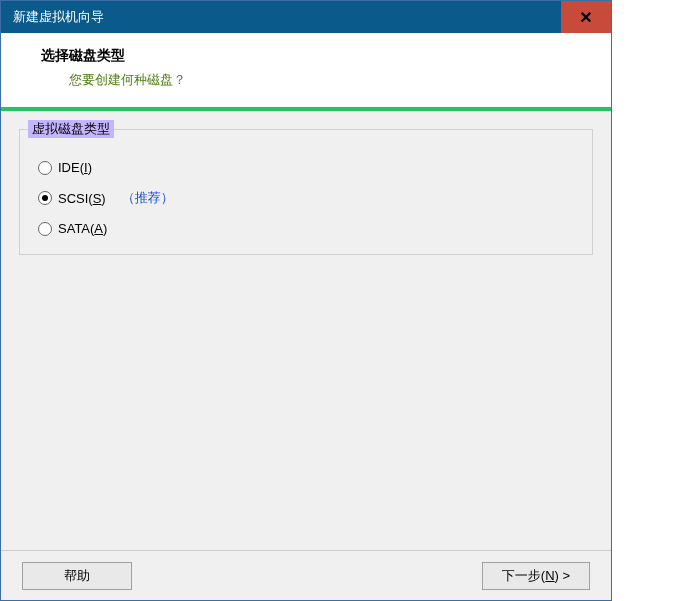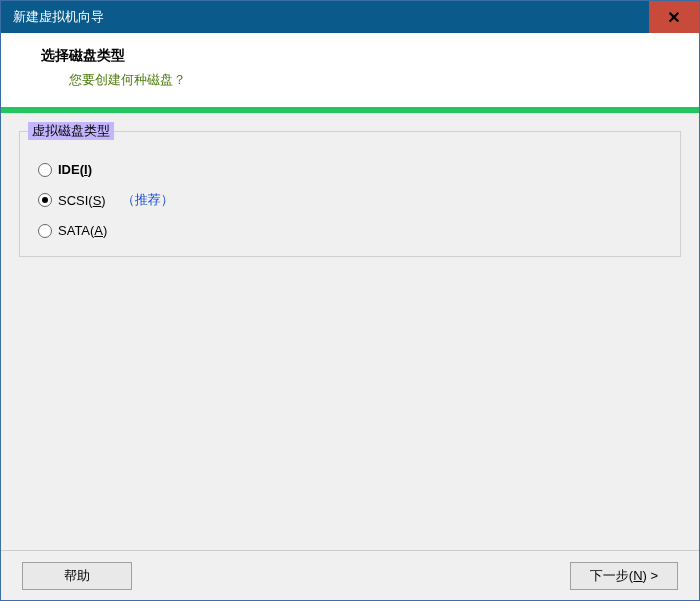--- a/index.html
+++ b/index.html
@@ -8,21 +8,21 @@
       padding: 0;
     }
     body {
       font-family: "Microsoft YaHei", "Segoe UI", Tahoma, sans-serif;
       background: #fff;
       width: 700px;
       height: 601px;
       overflow: hidden;
     }
     .window {
-      width: 700px;
+      width: 612px;
       height: 601px;
       border: 1px solid #3a6ea5;
       background: #f0f0f0;
       display: flex;
       flex-direction: column;
     }
     .titlebar {
       height: 32px;
       background: #0a5a8c;
       color: #fff;
@@ -43,21 +43,21 @@
       align-items: center;
       justify-content: center;
       color: #000;
       font-size: 16px;
       font-weight: bold;
       cursor: pointer;
     }
     .header-area {
       background: #fff;
       padding: 14px 40px 18px 40px;
-      border-bottom: 6px solid #22c55e;
+      border-bottom: 4px solid #22c55e;
     }
     .header-title {
       font-weight: bold;
       font-size: 14px;
       color: #000;
       margin-bottom: 6px;
     }
     .header-subtitle {
       font-size: 13px;
       color: #4d7c0f;
@@ -85,21 +85,20 @@
     }
     .radio-row {
       display: flex;
       align-items: center;
       margin: 14px 0 0 4px;
       font-size: 13px;
       gap: 6px;
     }
     .radio-row:first-of-type {
       margin-top: 18px;
-      font-weight: bold;
     }
     .radio-circle {
       width: 14px;
       height: 14px;
       border: 1px solid #666;
       border-radius: 50%;
       background: #fff;
       display: inline-flex;
       align-items: center;
       justify-content: center;

